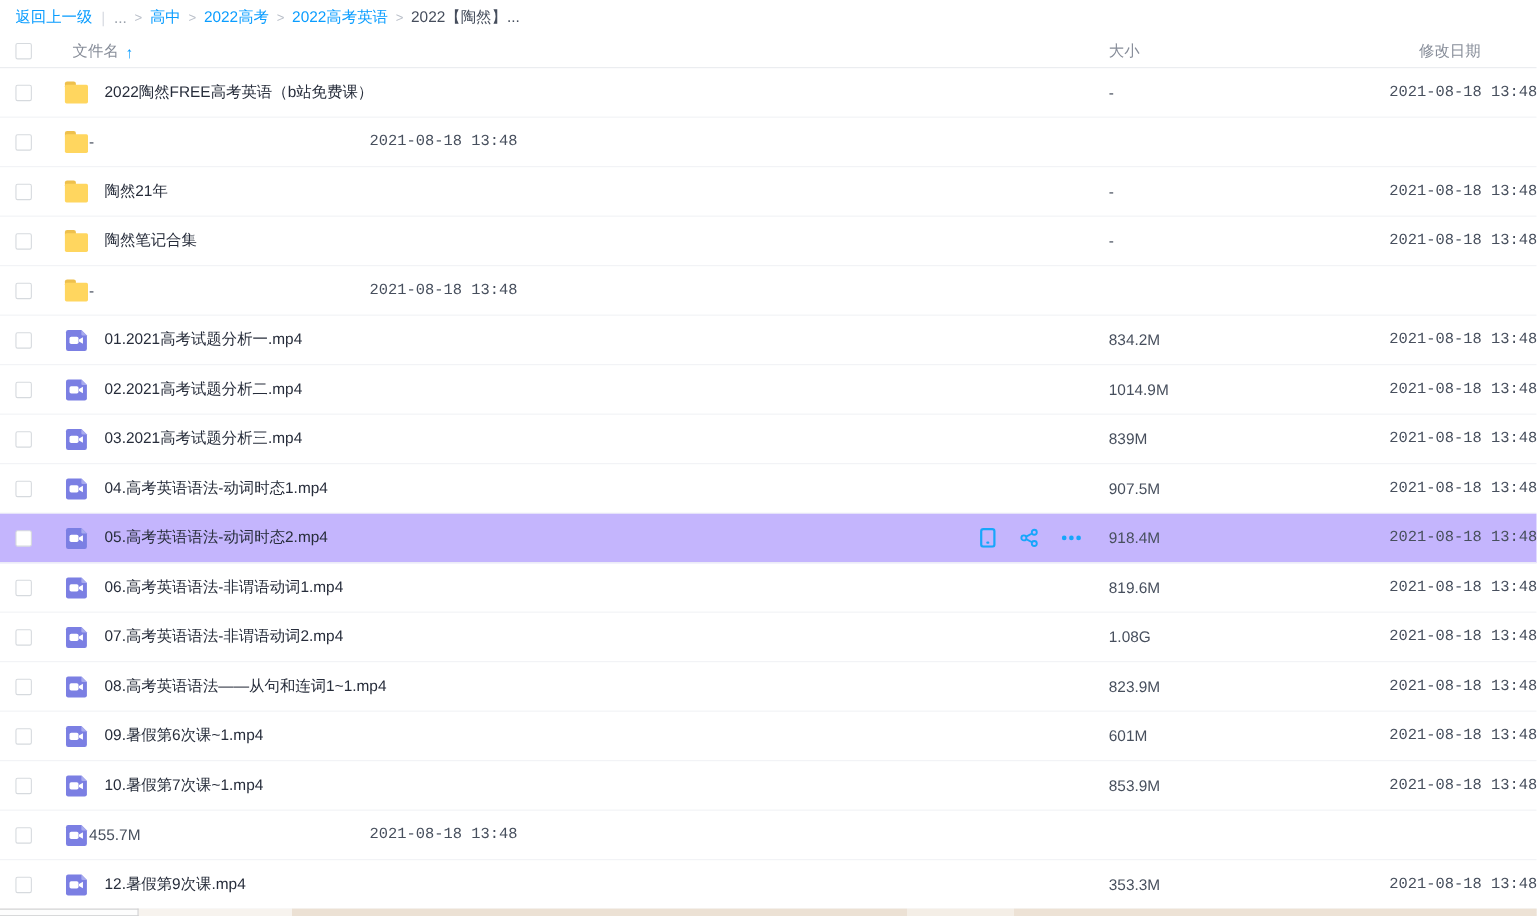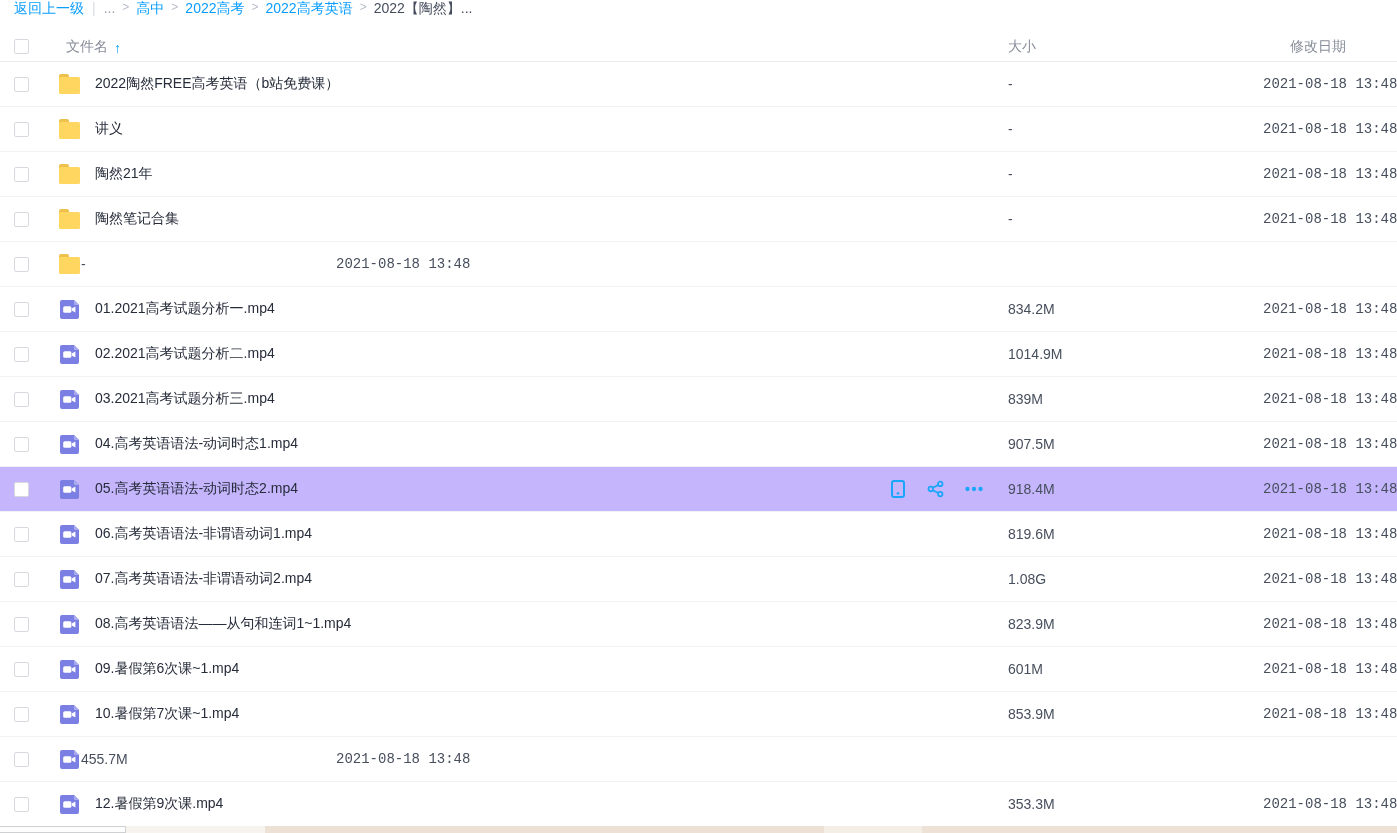--- a/index.html
+++ b/index.html
@@ -1,20 +1,20 @@
 <!DOCTYPE html>
 <html><head>
 <meta charset="utf-8">
 <style>
   * { margin:0; padding:0; box-sizing:border-box; }
   html,body { width:1397px; height:833px; overflow:hidden; background:#fff;
     font-family:"Liberation Sans","DejaVu Sans",sans-serif; }
 
   
-  .breadcrumb { height:32px; display:flex; align-items:flex-start; padding-left:14px;
+  .breadcrumb { height:32px; display:flex; align-items:center; padding-left:14px;
     font-size:14px; white-space:nowrap; }
   .breadcrumb .back { color:#0a9dff; cursor:pointer; }
   .breadcrumb .divider { color:#d8dce2; margin:0 8px; }
   .breadcrumb .sep { color:#b8bec8; margin:0 7px; font-size:12px; }
   .breadcrumb .crumb { color:#0a9dff; cursor:pointer; }
   .breadcrumb .muted { color:#9aa1ab; }
   .breadcrumb .current { color:#454d5c; }
 
   
   .list-header { height:30px; display:flex; align-items:center; padding:0 19px 0 14px;
@@ -106,21 +106,20 @@
   </div>
     <div class="row">
     <span class="checkbox"></span>
     <span class="icon-wrap">
       <span class="folder-icon">
         <span class="tab"></span>
           <span class="body"></span>
       </span>
 
     </span>
-    <span class="file-name"><span>讲义</span></span>
 
     <span class="file-size">-</span>
     <span class="file-date">2021-08-18 13:48</span>
   </div>
     <div class="row">
     <span class="checkbox"></span>
     <span class="icon-wrap">
       <span class="folder-icon">
         <span class="tab"></span>
           <span class="body"></span>

